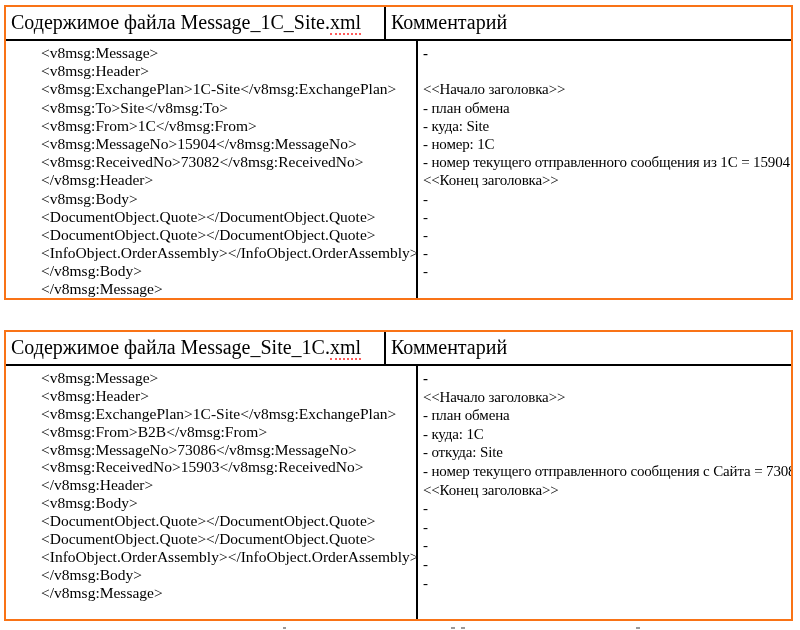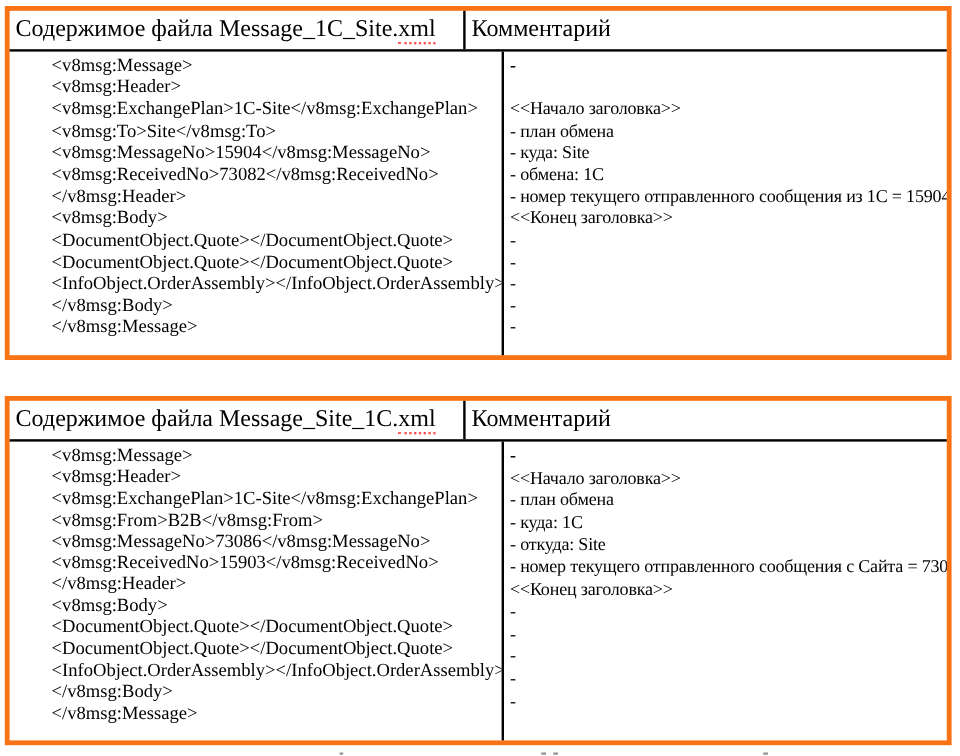--- a/index.html
+++ b/index.html
@@ -8,21 +8,21 @@
     background: #ffffff;
     font-family: "Liberation Serif", "DejaVu Serif", serif;
     color: #000000;
     overflow: hidden;
     position: relative;
   }
   .msg-table {
     position: absolute;
     left: 4px;
     width: 789px;
-    border: 4px solid #f97316;
+    border: 2px solid #f97316;
     background: #ffffff;
   }
   #t1 { top: 5px;   height: 295px; }
   #t2 { top: 330px; height: 291px; }
 
   .hdr-row {
     display: flex;
     height: 34px;
     border-bottom: 2px solid #000000;
   }
@@ -78,37 +78,38 @@
   <div class="hdr-row">
     <div class="hc hc-left"><span>Содержимое файла Message_1C_Site.</span><span class="spell-ext">xml</span></div>
     <div class="hc hc-right">Комментарий</div>
   </div>
   <div class="body-row">
     <div class="cell cell-xml">
         <div class="line">&lt;v8msg:Message&gt;</div>
         <div class="line">&lt;v8msg:Header&gt;</div>
         <div class="line">&lt;v8msg:ExchangePlan&gt;1C-Site&lt;/v8msg:ExchangePlan&gt;</div>
         <div class="line">&lt;v8msg:To&gt;Site&lt;/v8msg:To&gt;</div>
+        <div class="line">&lt;v8msg:From&gt;1C&lt;/v8msg:From&gt;</div>
         <div class="line">&lt;v8msg:MessageNo&gt;15904&lt;/v8msg:MessageNo&gt;</div>
         <div class="line">&lt;v8msg:ReceivedNo&gt;73082&lt;/v8msg:ReceivedNo&gt;</div>
         <div class="line">&lt;/v8msg:Header&gt;</div>
         <div class="line">&lt;v8msg:Body&gt;</div>
         <div class="line">&lt;DocumentObject.Quote&gt;&lt;/DocumentObject.Quote&gt;</div>
         <div class="line">&lt;DocumentObject.Quote&gt;&lt;/DocumentObject.Quote&gt;</div>
         <div class="line">&lt;InfoObject.OrderAssembly&gt;&lt;/InfoObject.OrderAssembly&gt;</div>
         <div class="line">&lt;/v8msg:Body&gt;</div>
         <div class="line">&lt;/v8msg:Message&gt;</div>
       </div>
     <div class="cell cell-comment">
         <div class="line bold">-</div>
         <div class="line">&nbsp;</div>
         <div class="line">&lt;&lt;Начало заголовка&gt;&gt;</div>
         <div class="line">- план обмена</div>
         <div class="line">- куда: Site</div>
-        <div class="line">- обмена: 1C</div>
+        <div class="line">- номер: 1C</div>
         <div class="line">- номер текущего отправленного сообщения из 1С = 15904</div>
         <div class="line">&lt;&lt;Конец заголовка&gt;&gt;</div>
         <div class="line">-</div>
         <div class="line">-</div>
         <div class="line">-</div>
         <div class="line">-</div>
         <div class="line">-</div>
       </div>
   </div>
 </section>

